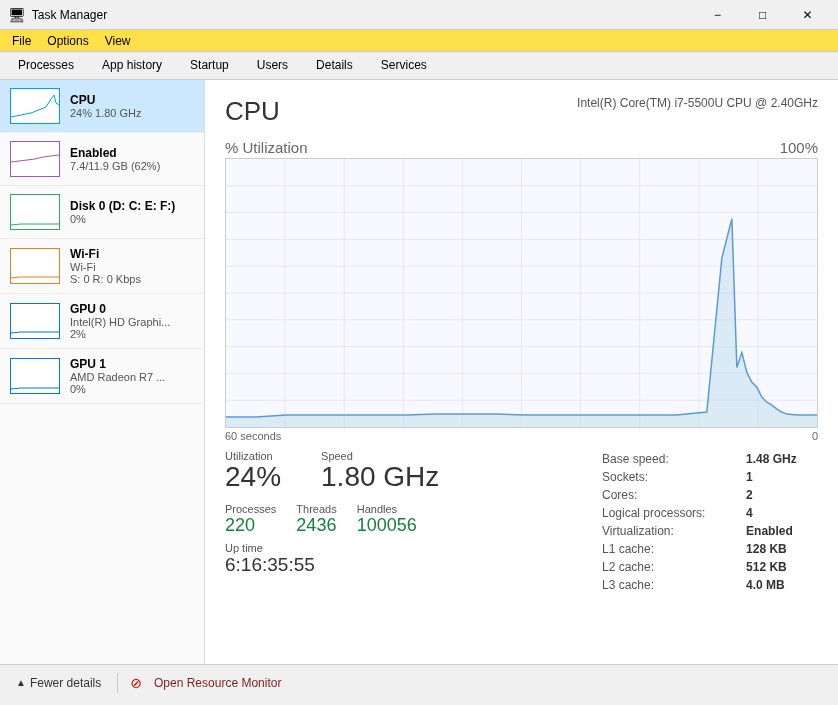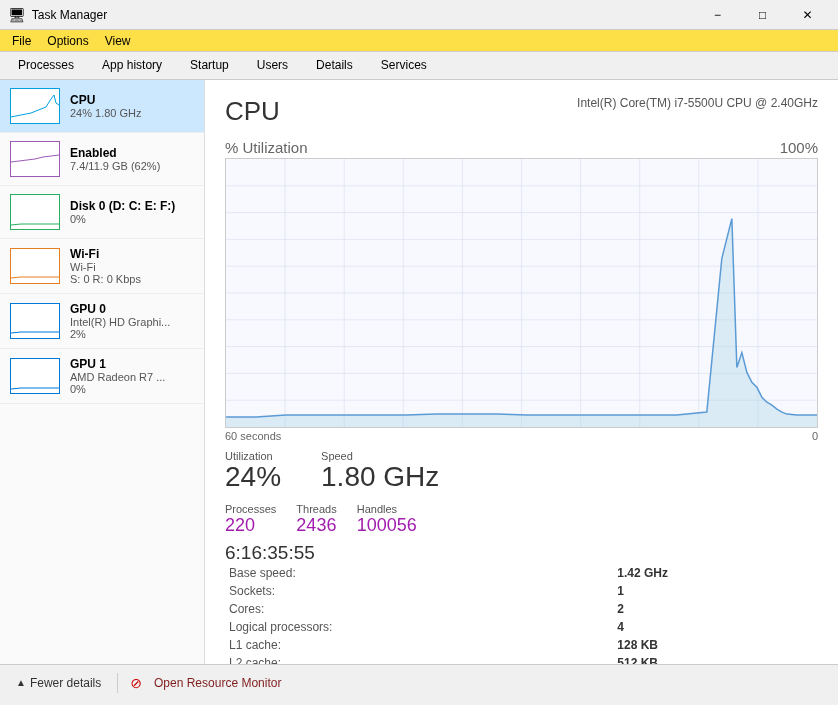--- a/index.html
+++ b/index.html
@@ -193,21 +193,21 @@
       display: flex;
       flex-direction: column;
     }
     .stat-small-label {
       font-size: 11px;
       color: #555;
     }
     .stat-small-value {
       font-size: 18px;
       font-weight: 300;
-      color: #a21caf;
+      color: #15803d;
     }
     .uptime-label {
       font-size: 11px;
       color: #555;
     }
     .uptime-value {
       font-size: 19px;
       font-weight: 300;
       color: #333;
     }
@@ -419,21 +419,21 @@
           <polyline fill="rgba(173,216,230,0.4)" stroke="none" points="0,260 30,260 60,258 90,258 120,258 150,258 180,258 210,257 240,257 270,257 300,258 330,258 360,258 390,258 420,258 450,258 480,255 495,100 505,60 510,210 515,195 520,215 525,225 530,230 535,240 540,245 545,248 550,252 555,255 560,257 570,258 590,258 590,270 0,270"></polyline>
           <polyline fill="none" stroke="#5b9bd5" stroke-width="1.5" points="0,260 30,260 60,258 90,258 120,258 150,258 180,258 210,257 240,257 270,257 300,258 330,258 360,258 390,258 420,258 450,258 480,255 495,100 505,60 510,210 515,195 520,215 525,225 530,230 535,240 540,245 545,248 550,252 555,255 560,257 570,258 590,258"></polyline>
         </svg>
       </div>
       <div class="graph-labels-bottom">
         <span>60 seconds</span>
         <span>0</span>
       </div>
     </div>
 
-    <div style="display:flex; justify-content:space-between; margin-top:2px;flex-direction:column;">
+    <div style="display:flex; justify-content:space-between; margin-top:2px;">
       <div>
 
         <div class="stats-row">
           <div class="stat-block">
             <span class="stat-label">Utilization</span>
             <span class="stat-value">24%</span>
           </div>
           <div class="stat-block">
             <span class="stat-label">Speed</span>
             <span class="stat-value">1.80 GHz</span>
@@ -449,42 +449,47 @@
             <span class="stat-small-label">Threads</span>
             <span class="stat-small-value">2436</span>
           </div>
           <div class="stat-small-block">
             <span class="stat-small-label">Handles</span>
             <span class="stat-small-value">100056</span>
           </div>
         </div>
 
         <div>
+          <div class="uptime-label">Up time</div>
           <div class="uptime-value">6:16:35:55</div>
         </div>
       </div>
 
       <div class="right-info">
         <table>
           <tbody>
               <tr>
             <td>Base speed:</td>
-            <td>1.42 GHz</td>
+            <td>1.48 GHz</td>
           </tr>
           <tr>
             <td>Sockets:</td>
             <td>1</td>
           </tr>
           <tr>
             <td>Cores:</td>
             <td>2</td>
           </tr>
           <tr>
             <td>Logical processors:</td>
             <td>4</td>
+          </tr>
+          <tr>
+            <td>Virtualization:</td>
+            <td>Enabled</td>
           </tr>
           <tr>
             <td>L1 cache:</td>
             <td>128 KB</td>
           </tr>
           <tr>
             <td>L2 cache:</td>
             <td>512 KB</td>
           </tr>
           <tr>

